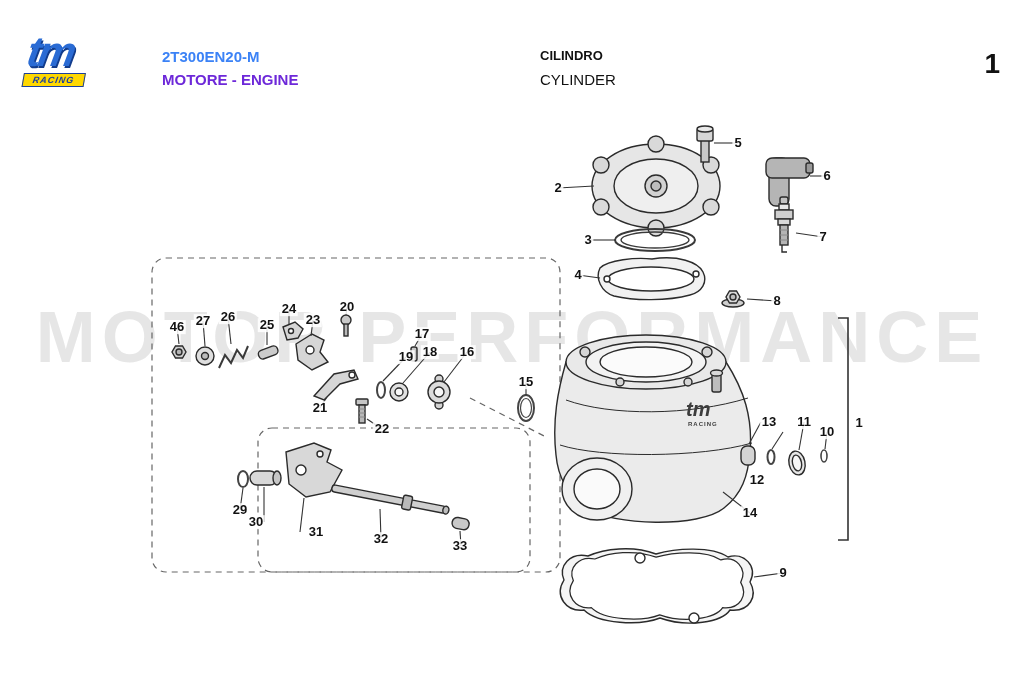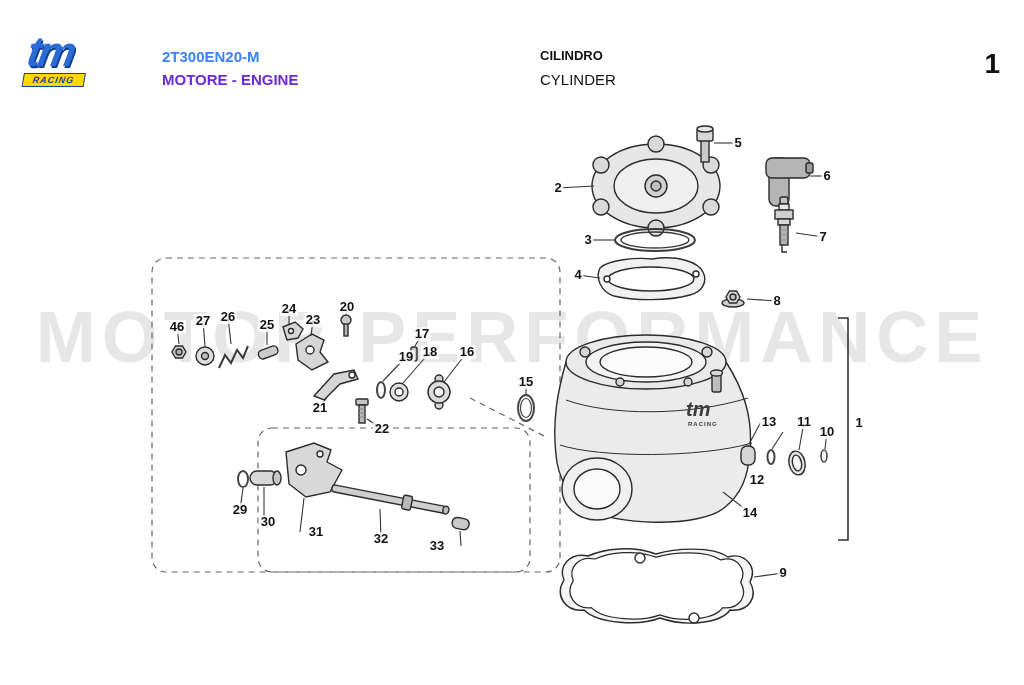--- a/index.html
+++ b/index.html
@@ -302,19 +302,19 @@
       <span class="callout" style="left: 347px; top: 307px;">20</span>
       <span class="callout" style="left: 320px; top: 408px;">21</span>
       <span class="callout" style="left: 382px; top: 429px;">22</span>
       <span class="callout" style="left: 313px; top: 320px;">23</span>
       <span class="callout" style="left: 289px; top: 309px;">24</span>
       <span class="callout" style="left: 267px; top: 325px;">25</span>
       <span class="callout" style="left: 228px; top: 317px;">26</span>
       <span class="callout" style="left: 203px; top: 321px;">27</span>
       <span class="callout" style="left: 177px; top: 327px;">46</span>
       <span class="callout" style="left: 240px; top: 510px;">29</span>
-      <span class="callout" style="left: 268px; top: 522px; text-align: center;">30</span>
+      <span class="callout" style="left: 256px; top: 522px; text-align: center;">30</span>
       <span class="callout" style="left: 316px; top: 532px;">31</span>
       <span class="callout" style="left: 381px; top: 539px;">32</span>
-      <span class="callout" style="left: 437px; top: 546px;">33</span>
+      <span class="callout" style="left: 460px; top: 546px;">33</span>
     </div>
 
 </div>
 
 </body></html>

